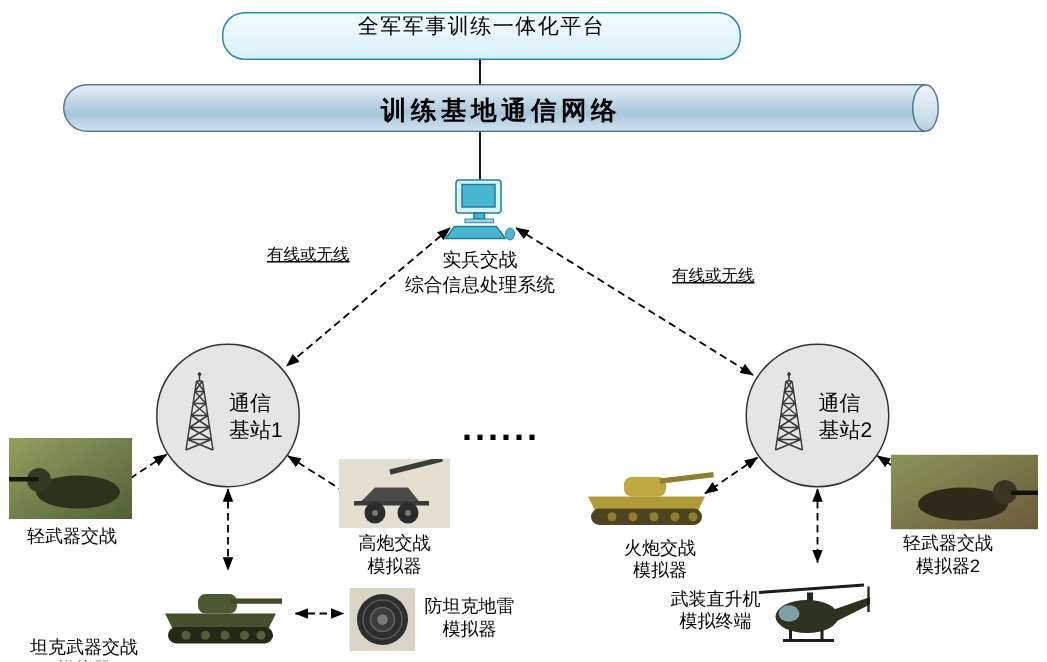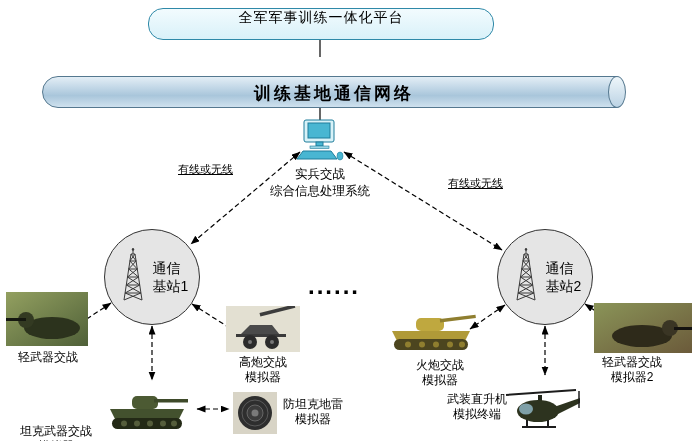--- a/index.html
+++ b/index.html
@@ -15,38 +15,38 @@
   
   .title-box {
     left:148px; top:8px; width:344px; height:30px; z-index:2;
     border:1px solid var(--title-box-border,#2f89a8); border-radius:15px;
     background:linear-gradient(#f2fbfe, var(--title-box-fill,#d9f1f9));
     display:flex; align-items:flex-start; justify-content:center;
     font-size:14px; letter-spacing:1px;
   }
 
   
-  .cylinder { left:42px; top:56px; width:584px; height:32px; z-index:2;margin-top:20px; }
+  .cylinder { left:42px; top:56px; width:584px; height:32px; z-index:2; }
   .cyl-body {
     position:absolute; left:0; top:0; right:9px; height:100%; box-sizing:border-box;
     background:linear-gradient(#e3eef6, var(--cylinder-fill,#a9c6db) 62%, #cfe1ee);
     border:1px solid var(--cylinder-border,#55788f);
     border-radius:16px 0 0 16px / 50% 0 0 50%;
   }
   .cyl-cap {
     position:absolute; right:0; top:0; width:18px; height:32px; box-sizing:border-box;
     border:1px solid var(--cylinder-border,#55788f); border-radius:50%;
     background:linear-gradient(#eef6fa,#bcd3e4);
   }
   .cyl-label {
     position:absolute; left:0; width:100%; top:6px; text-align:center;
     font-size:17px; font-weight:bold; letter-spacing:3px; z-index:3;
   }
 
-  .proc-label { left:250px; top:166px; width:140px; text-align:center; font-size:12.5px; line-height:1.35; z-index:2; }
+  .proc-label { left:250px; top:166px; width:140px; text-align:center; font-size:12.5px; line-height:1.35; z-index:2;font-family:Liberation Mono, monospace; }
   .link-label { font-size:11px; z-index:2; background:transparent;text-decoration:underline; }
 
   .station {
     width:96px; height:96px; border:1px solid #333; border-radius:50%; background:#e5e5e5;
     display:flex; align-items:center; justify-content:center; gap:3px; z-index:2; box-sizing:border-box;
   }
   .station-text { font-size:14px; line-height:1.3; text-align:left; }
 
   .ellipsis { left:302px; top:272px; width:64px; text-align:center; font-size:24px; font-weight:bold; letter-spacing:2px; z-index:2; }
 

